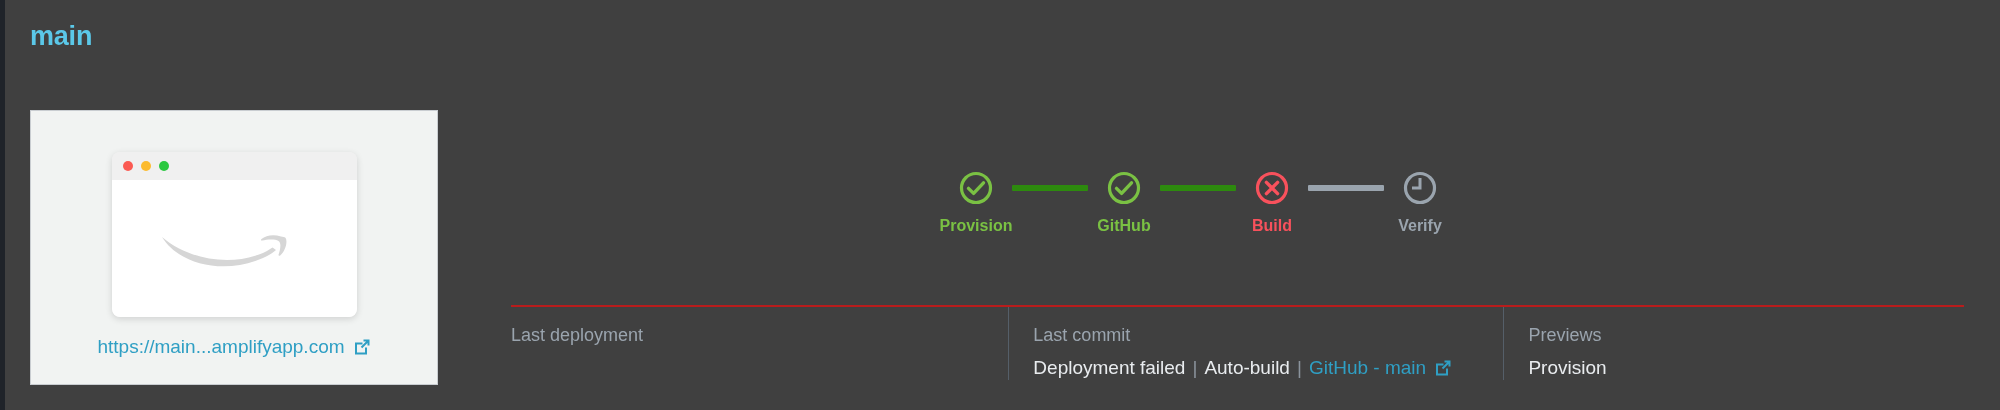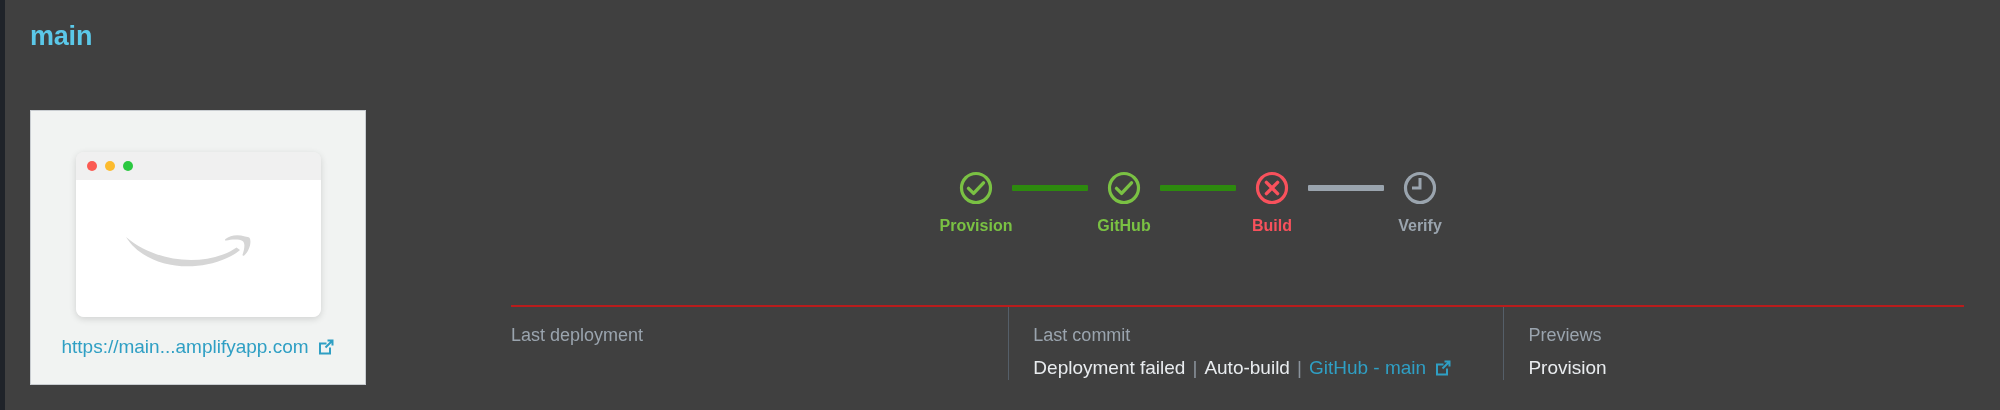--- a/index.html
+++ b/index.html
@@ -52,21 +52,21 @@
   .branch-sub .edit-link {
     color: #5bc8e8;
     cursor: pointer;
   }
 
   
   .thumb-card {
     position: absolute;
     left: 30px;
     top: 110px;
-    width: 336px;
+    width: 408px;
     height: 275px;
     background: #f1f3f2;
     border: 1px solid #c9cdd1;
     box-sizing: border-box;
     display: flex;
     flex-direction: column;
     align-items: center;
     justify-content: center;
   }
   .browser-mock {

